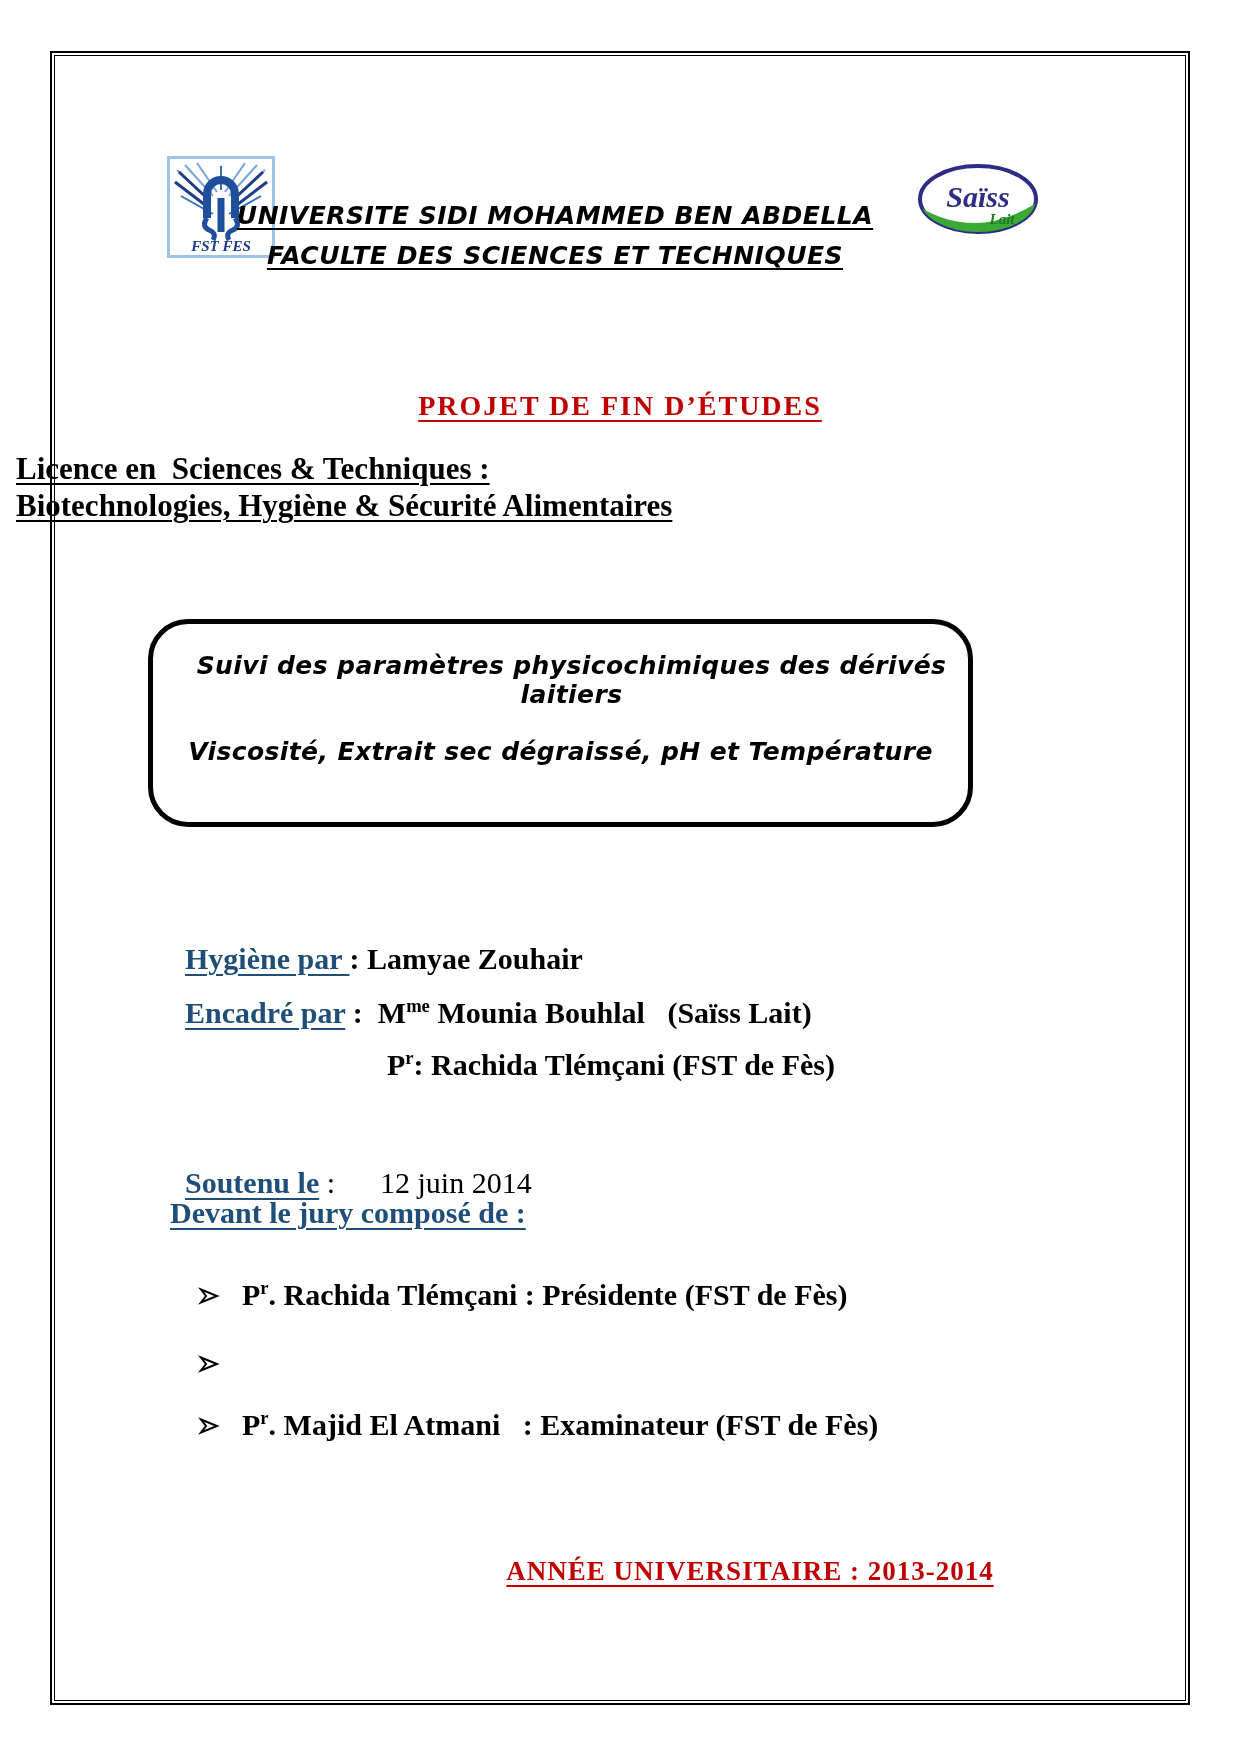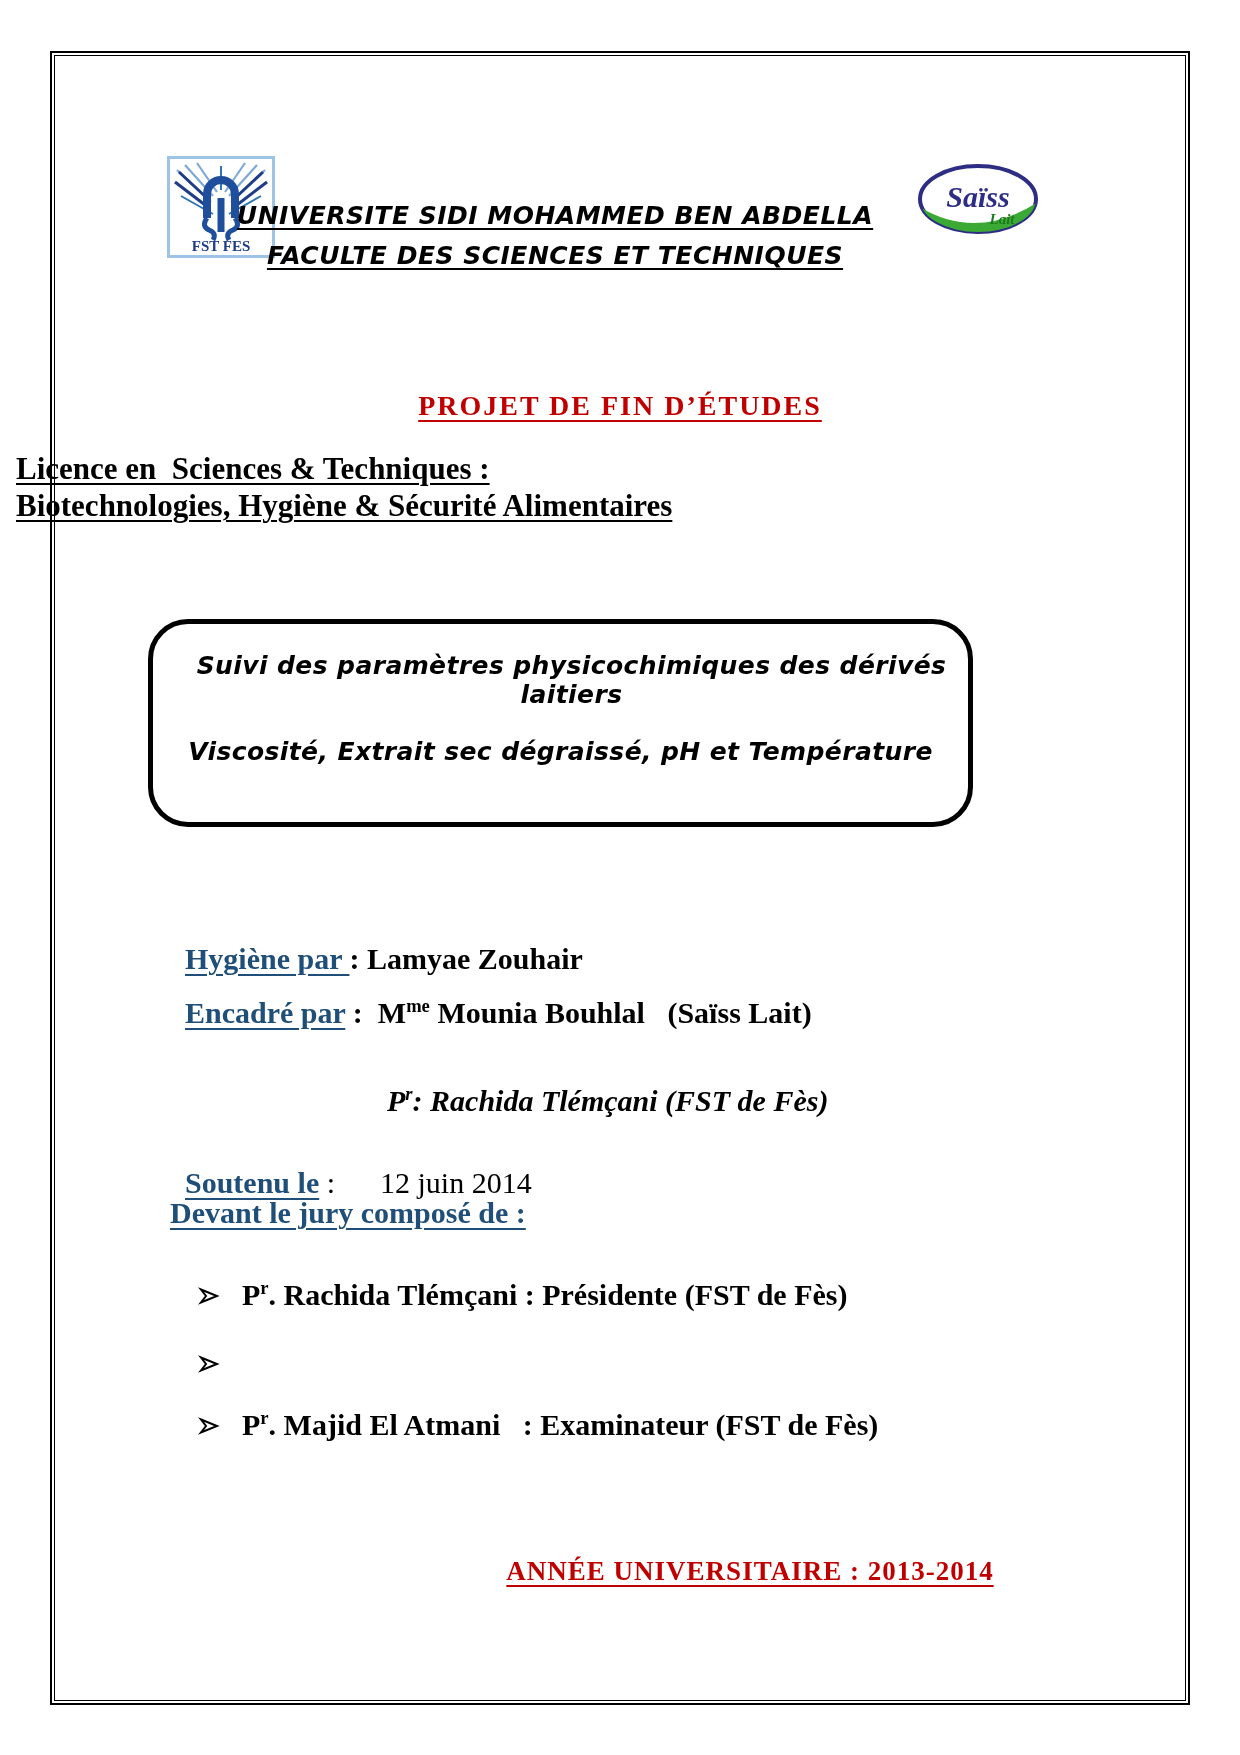--- a/index.html
+++ b/index.html
@@ -29,21 +29,21 @@
   .blue-label{color:#1F4E79;text-decoration:underline;text-decoration-color:#1F4E79;
     text-underline-offset:5px;text-decoration-thickness:2px;}
   .regular{font-weight:normal;}
   sup{font-size:0.62em;line-height:0;}
   .jury-list{left:198px;top:1278px;width:840px;}
   .jury-item{display:flex;align-items:flex-start;font-size:30px;font-weight:bold;margin-bottom:34px;}
   .bullet{margin-top:8px;margin-right:22px;flex:0 0 auto;}
   .year-line{left:500px;top:1556px;width:500px;text-align:center;color:#C00000;
     font-weight:bold;font-size:27px;letter-spacing:1px;}
   .year-line .uline{text-decoration:underline;text-underline-offset:5px;text-decoration-thickness:2px;}
-  .fst-logo{left:167px;top:156px;width:108px;height:86px;}
+  .fst-logo{left:167px;top:156px;width:108px;height:86px;font-style:italic;}
   .saiss-logo{left:916px;top:162px;width:124px;height:74px;}
 </style>
 </head>
 <body>
 
 <div class="frame">
   <div class="frame-inner"></div>
 </div>
 
 <div class="abs fst-logo">
@@ -109,21 +109,21 @@
   <div class="line l2 comic pre">Viscosité, Extrait sec dégraissé, pH et Température</div>
 </div>
 
 <div class="abs info-line pre" style="top:908px;">
   <span class="blue-label pre">Hygiène par </span><span class="pre">: Lamyae Zouhair</span>
 </div>
 
 <div class="abs info-line pre" style="top:962px;">
   <span class="blue-label">Encadré par</span><span class="pre"> :  </span><span>M</span><sup>me</sup><span class="pre"> Mounia Bouhlal   (Saïss Lait)</span>
 </div>
-<div class="abs info-line pre" style="left:372px;top:1050px;font-style:italic;">
+<div class="abs info-line pre" style="left:372px;top:1014px;">
   <span>P</span><sup>r</sup><span class="pre">: Rachida Tlémçani (FST de Fès)</span>
 </div>
 
 <div class="abs info-line pre" style="top:1132px;">
   <span class="blue-label">Soutenu le</span><span class="regular pre"> :      12 juin 2014</span>
 </div>
 
 <div class="abs info-line" style="top:1196px;">
   <span class="blue-label">Devant le jury composé de :</span>
 </div>

